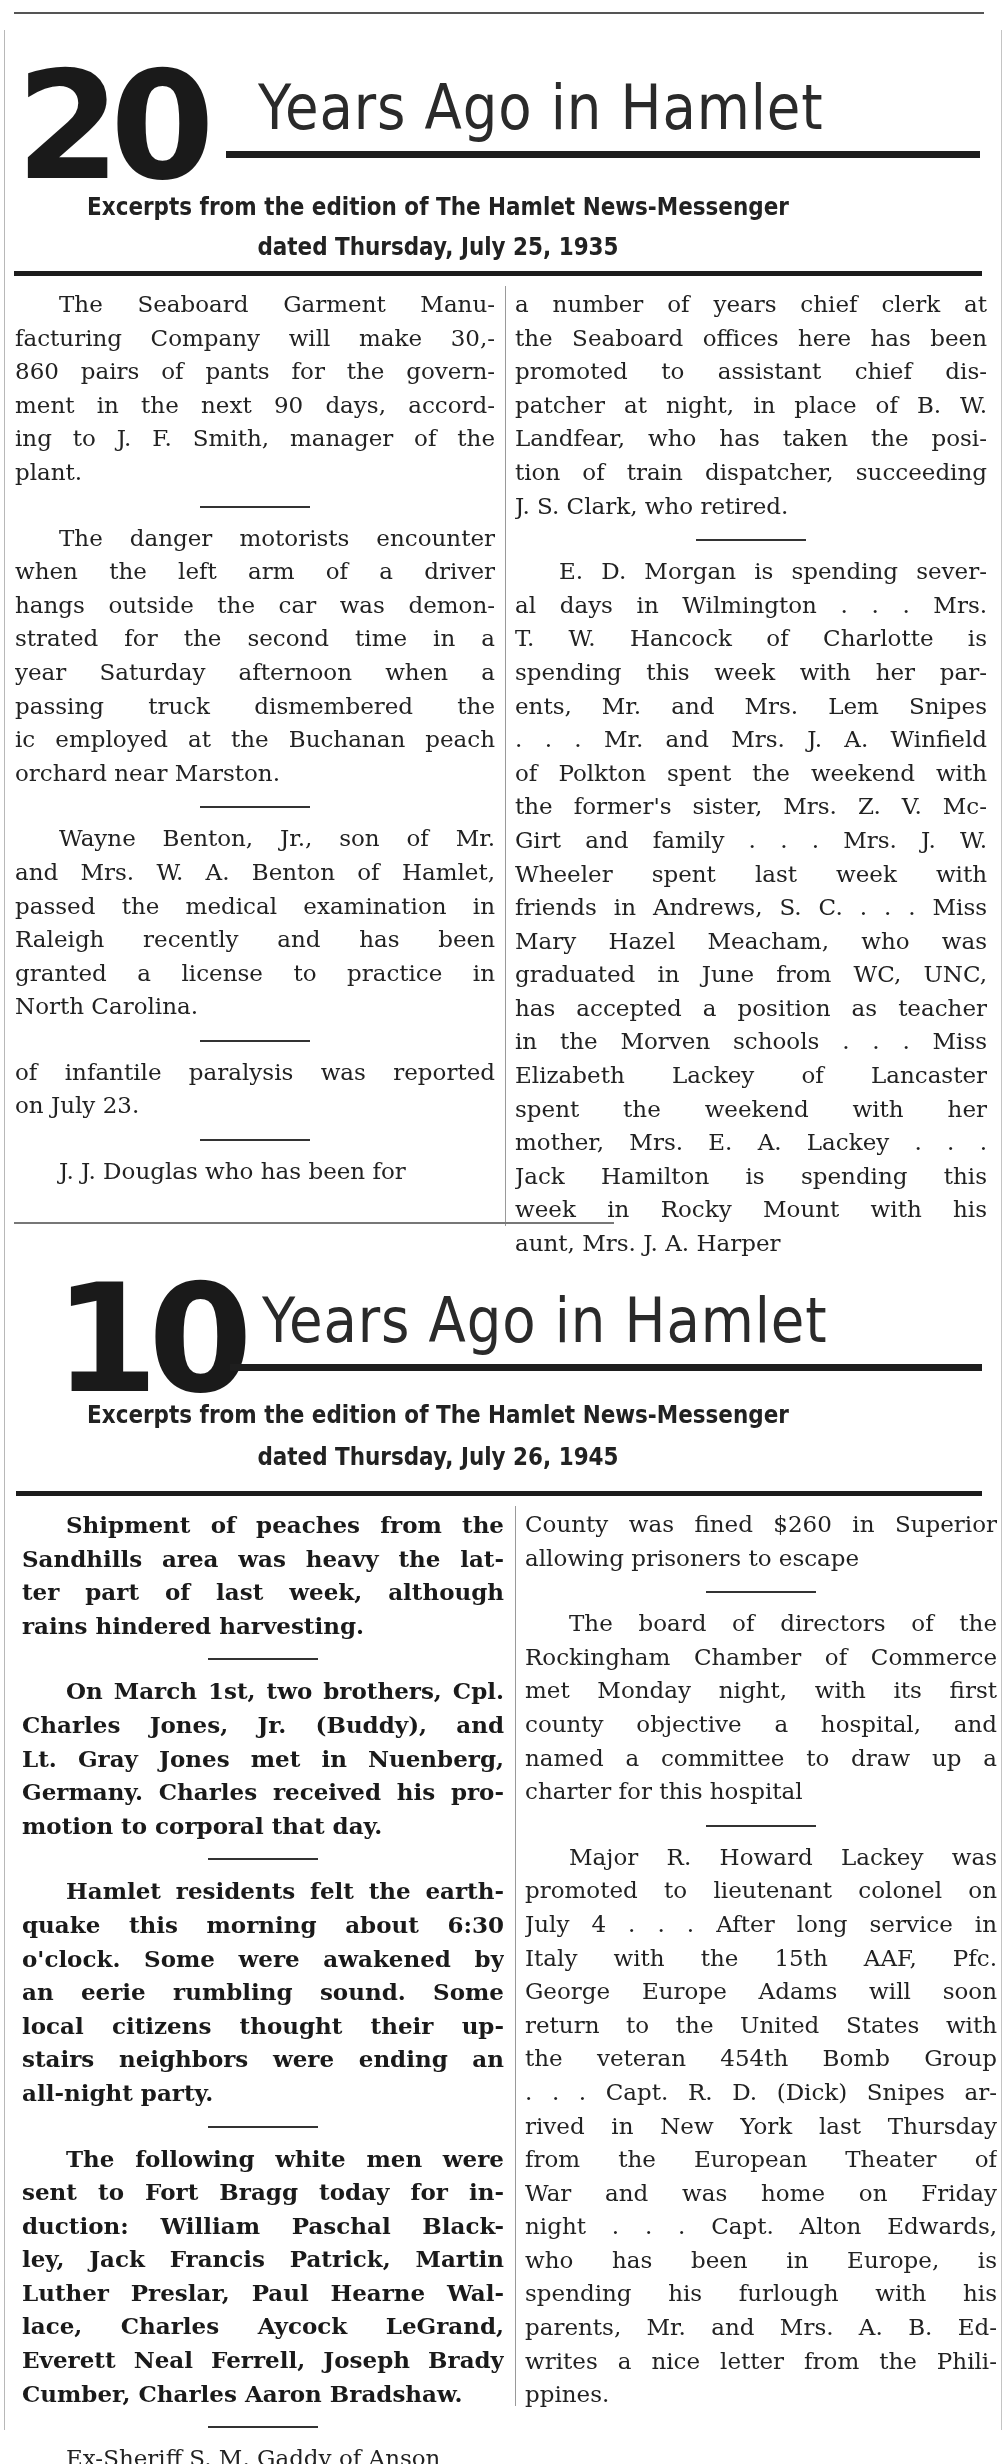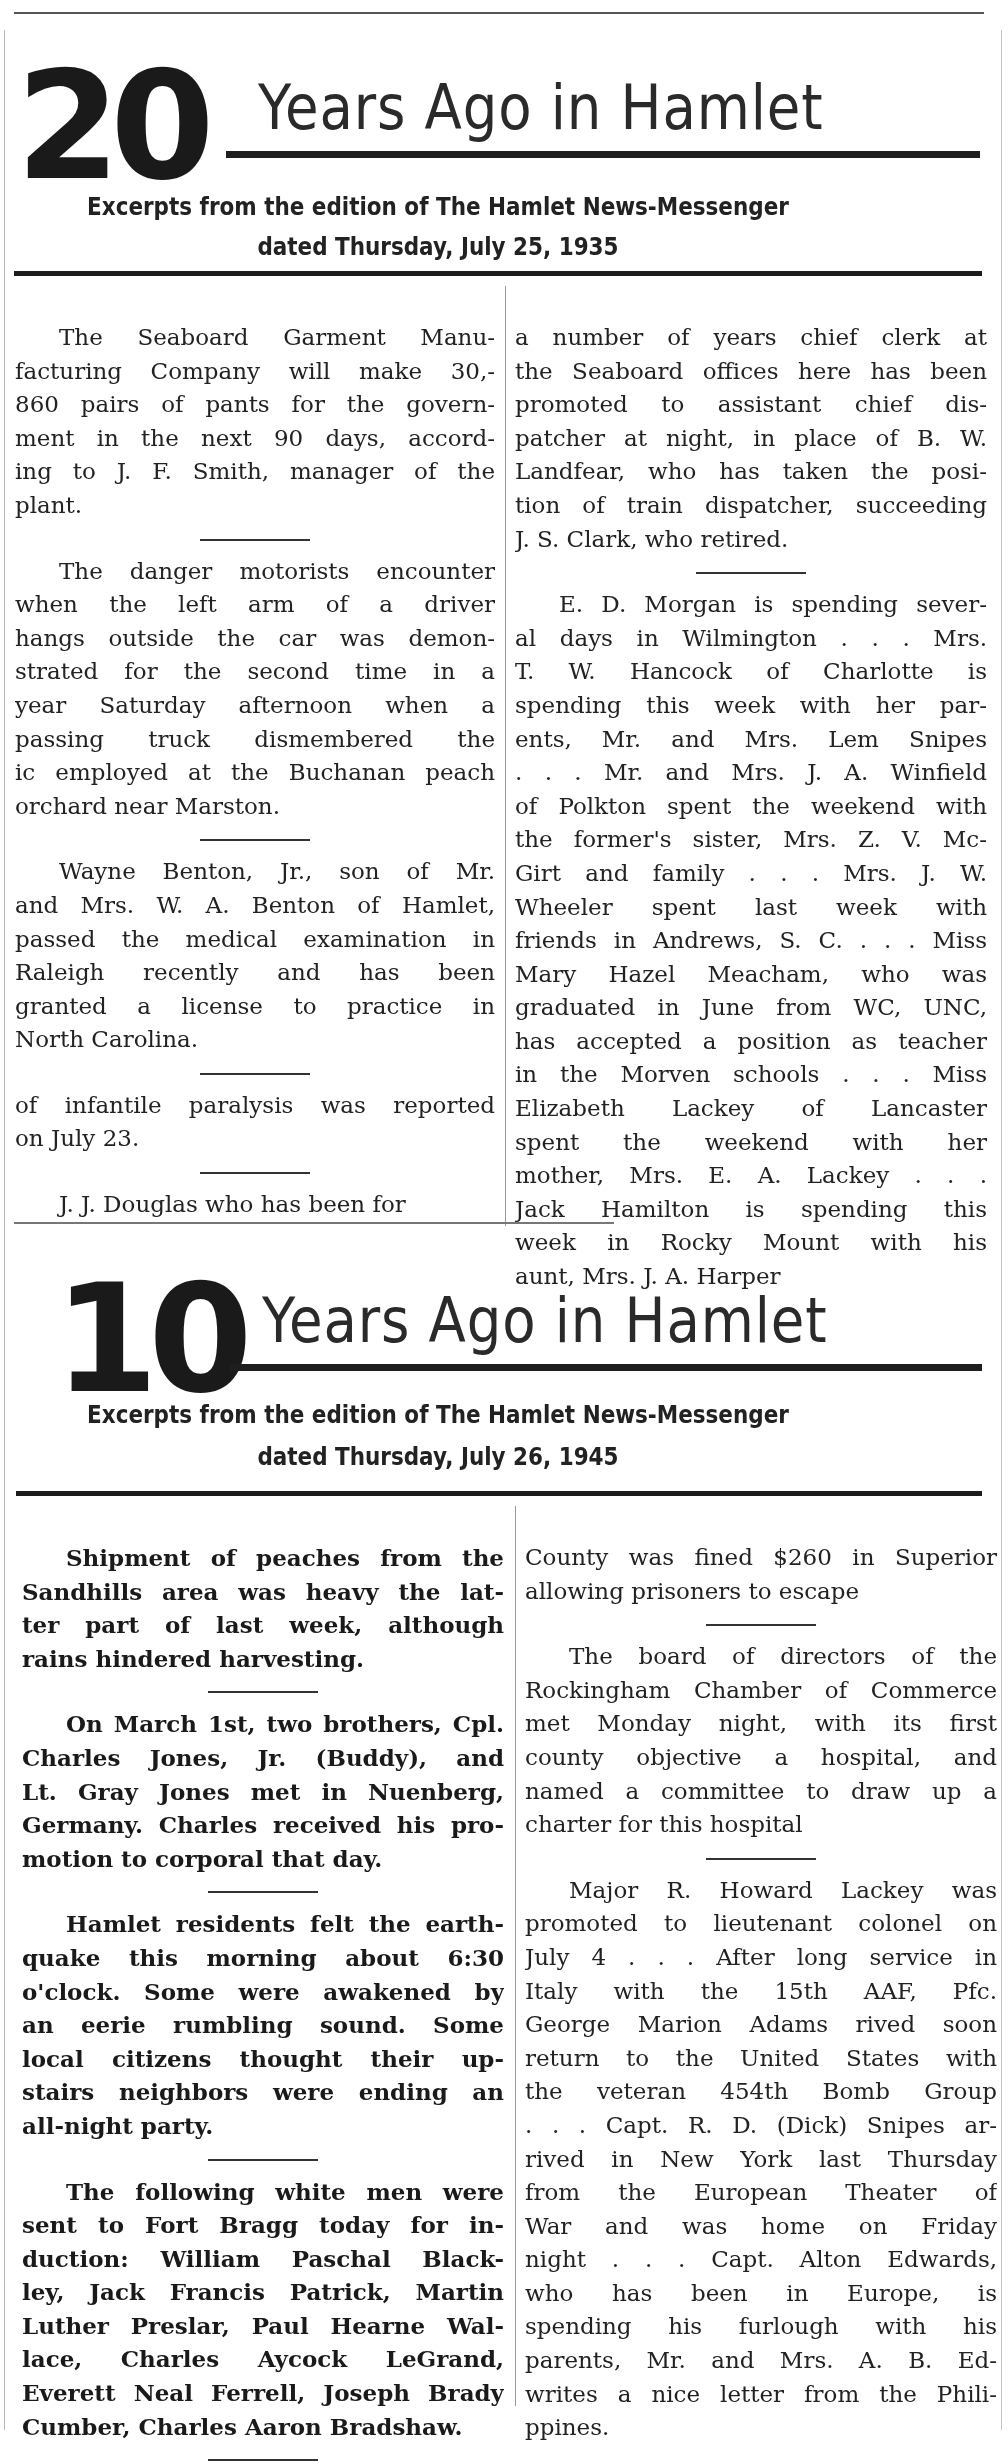--- a/index.html
+++ b/index.html
@@ -25,21 +25,21 @@
   }
   .masthead-rule { position: absolute; height: 7px; background: #1e1e1e; }
   .subhead {
     position: absolute; left: 0; width: 876px; text-align: center;
     font-family: "DejaVu Sans", sans-serif; font-weight: bold; font-size: 25px;
     line-height: 1; color: #222; white-space: nowrap;
   }
   .subhead span { display: inline-block; transform: scaleX(0.86); }
   .heavy-rule { position: absolute; height: 5px; background: #1c1c1c; }
 
-  .col { position: absolute; margin-top: 33px; }
+  .col { position: absolute; }
   .col-divider { position: absolute; width: 1px; background: #9a9a9a; }
   .para-line {
     display: block; height: 33.6px; line-height: 33.6px;
     font-size: 23px; text-align: justify; text-align-last: justify;
     white-space: nowrap; overflow: hidden;
   }
   .para-line.last { text-align-last: left; }
   .para-line.indent { padding-left: 44px; }
   .para-block { display: block; }
   .para-block.bold .para-line { font-weight: bold; color: #1a1a1a; }
@@ -208,21 +208,21 @@
         <span class="para-line">county objective a hospital, and</span>
         <span class="para-line">named a committee to draw up a</span>
         <span class="para-line last">charter for this hospital</span>
       </div>
       <span class="sep"></span>
       <div class="para-block">
         <span class="para-line indent">Major R. Howard Lackey was</span>
         <span class="para-line">promoted to lieutenant colonel on</span>
         <span class="para-line">July 4 . . . After long service in</span>
         <span class="para-line">Italy with the 15th AAF, Pfc.</span>
-        <span class="para-line">George Marion Adams rived soon</span>
+        <span class="para-line">George Europe Adams will soon</span>
         <span class="para-line">return to the United States with</span>
         <span class="para-line">the veteran 454th Bomb Group</span>
         <span class="para-line">. . . Capt. R. D. (Dick) Snipes ar-</span>
         <span class="para-line">rived in New York last Thursday</span>
         <span class="para-line">from the European Theater of</span>
         <span class="para-line">War and was home on Friday</span>
         <span class="para-line">night . . . Capt. Alton Edwards,</span>
         <span class="para-line">who has been in Europe, is</span>
         <span class="para-line">spending his furlough with his</span>
         <span class="para-line">parents, Mr. and Mrs. A. B. Ed-</span>

